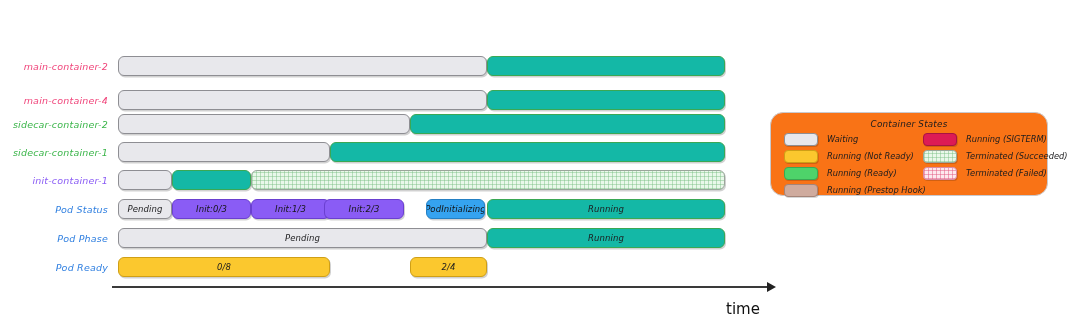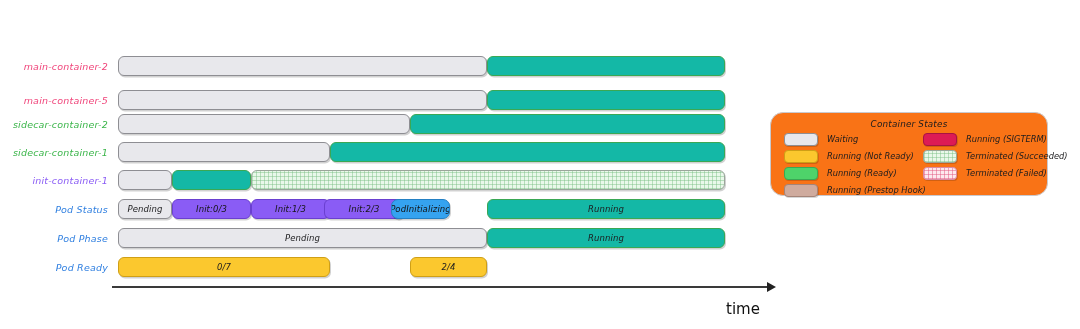--- a/index.html
+++ b/index.html
@@ -85,21 +85,21 @@
   }
   .lgtx{margin-left:9px;font-size:8.3px;font-style:italic;color:#1c1c1e;white-space:nowrap;}
 </style>
 </head>
 <body>
 
 <div id="stage">
 
   <div class="labelcol" id="labelcol">
       <div class="rowlabel" style="top: 66px; color: rgb(240, 68, 122);">main-container-2</div>
-      <div class="rowlabel" style="top: 100px; color: rgb(240, 68, 122);">main-container-5</div>
+      <div class="rowlabel" style="top: 100px; color: rgb(240, 68, 122);">main-container-4</div>
       <div class="rowlabel" style="top: 124px; color: rgb(59, 181, 74);">sidecar-container-2</div>
       <div class="rowlabel" style="top: 152px; color: rgb(59, 181, 74);">sidecar-container-1</div>
       <div class="rowlabel" style="top: 180px; color: rgb(138, 92, 245);">init-container-1</div>
       <div class="rowlabel" style="top: 209px; color: rgb(47, 127, 224);">Pod Status</div>
       <div class="rowlabel" style="top: 238px; color: rgb(47, 127, 224);">Pod Phase</div>
       <div class="rowlabel" style="top: 267px; color: rgb(47, 127, 224);">Pod Ready</div>
     </div>
 
   <div id="bars">
       <div class="track" style="left: 0px; width: 1080px; top: 66px;">
@@ -121,29 +121,29 @@
       <div class="track" style="left: 0px; width: 1080px; top: 180px;">
         <div class="seg waiting" style="left: 118px; width: 54px;"></div>
         <div class="seg ready" style="left: 172px; width: 79px;"></div>
         <div class="seg term-ok" style="left: 251px; width: 474px;"></div>
       </div>
       <div class="track" style="left: 0px; width: 1080px; top: 209px;">
         <div class="seg waiting" style="left: 118px; width: 54px;">Pending</div>
         <div class="seg init" style="left: 172px; width: 79px; text-align: center;">Init:0/3</div>
         <div class="seg init" style="left: 251px; width: 79px;">Init:1/3</div>
         <div class="seg init" style="left: 324px; width: 80px;">Init:2/3</div>
-        <div class="seg podinit" style="left: 391px; width: 59px; border-radius: 7px;">PodInitializing</div>
+        <div class="seg podinit" style="left: 426px; width: 59px;">PodInitializing</div>
         <div class="seg ready" style="left: 487px; width: 238px;">Running</div>
       </div>
       <div class="track" style="left: 0px; width: 1080px; top: 238px;">
         <div class="seg waiting" style="left: 118px; width: 369px;">Pending</div>
         <div class="seg ready" style="left: 487px; width: 238px;">Running</div>
       </div>
       <div class="track" style="left: 0px; width: 1080px; top: 267px;">
-        <div class="seg notready" style="left: 118px; width: 212px;">0/7</div>
+        <div class="seg notready" style="left: 118px; width: 212px;">0/8</div>
         <div class="seg notready" style="left: 410px; width: 77px;">2/4</div>
       </div>
     </div>
 
   <div id="axis" style="left: 112px; top: 286px; width: 664px;">
     <div class="line" style="width: 656px;"></div>
     <div class="head" style="left: 655px;"></div>
   </div>
   <div id="axislabel" style="left: 726px; top: 300px;">time</div>
 

